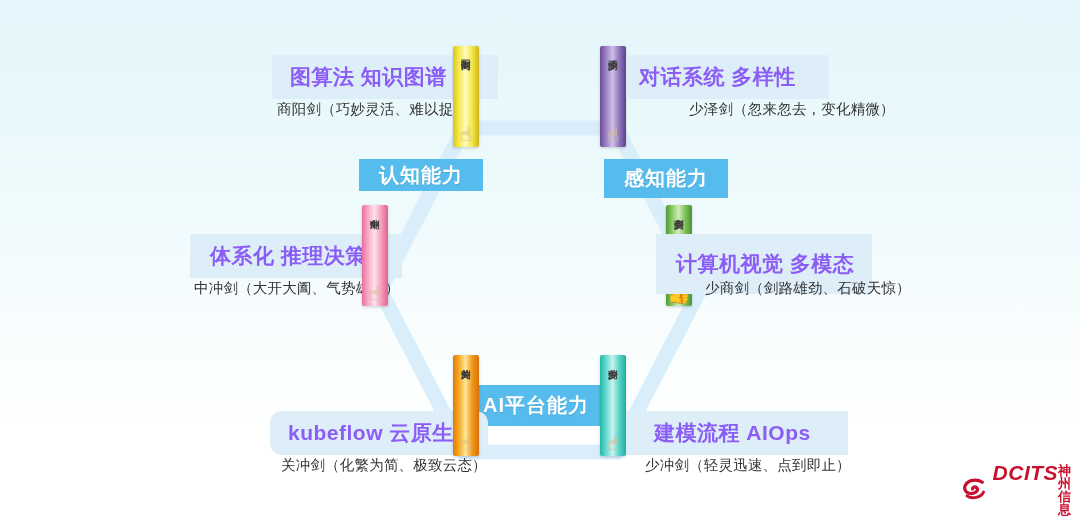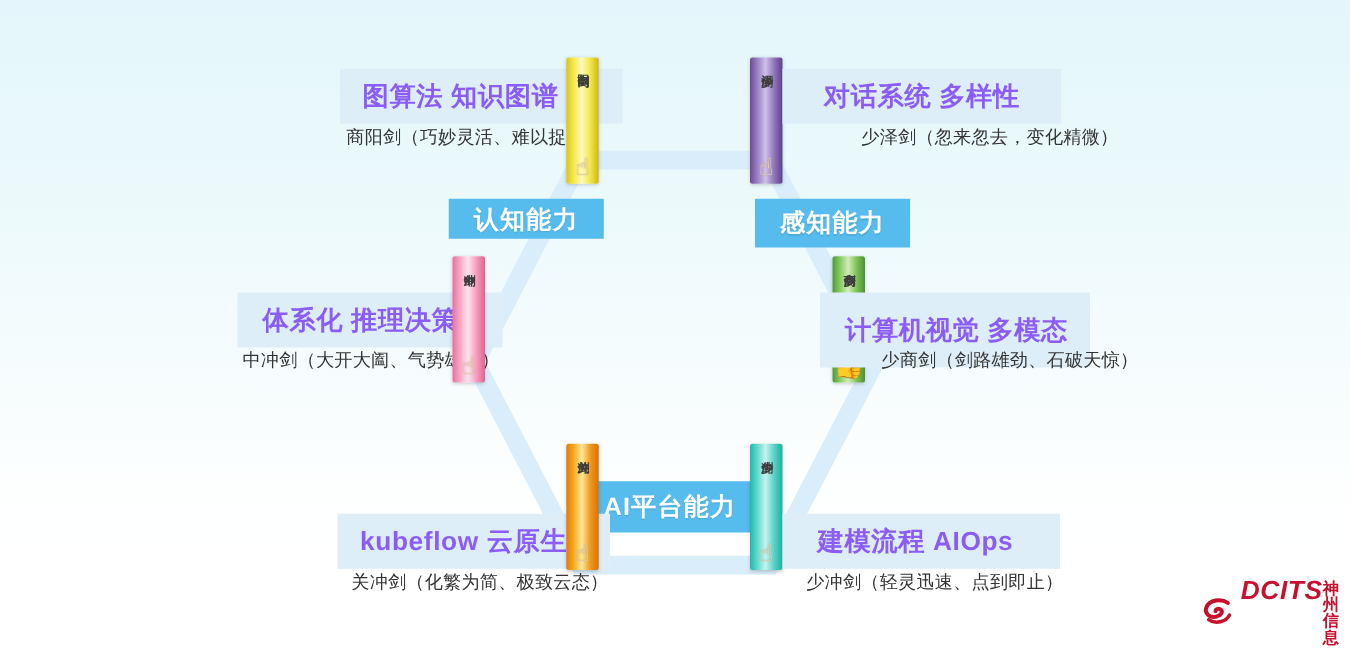--- a/index.html
+++ b/index.html
@@ -145,21 +145,21 @@
   </div>
   <div class="sword sw-yellow" style="left:453px; top:46px; width:26px; height:101px;">
     <span class="vtext-wrap">商阳剑</span>
     <span class="hand">☝</span>
   </div>
 
   <div class="sword sw-purple" style="left:600px; top:46px; width:26px; height:101px;">
     <span class="vtext-wrap">少泽剑</span>
     <span class="hand">☝</span>
   </div>
-  <div class="band" style="left:626px; top:55px; width:190px; height:44px; font-size:21px; padding-left:33px;">
+  <div class="band" style="left:626px; top:55px; width:190px; height:44px; font-size:21px; padding-left:13px;">
     <span>对话系统 多样性</span>
   </div>
   <div class="subtitle" style="left:645px; top:100px;margin-left:44px;">
     <span>少泽剑（忽来忽去，变化精微）</span>
   </div>
 
   <div class="pill" style="left:359px; top:159px; width:124px; height:32px; font-size:20px;justify-content:center;">
     <span>认知能力</span>
   </div>
 
@@ -186,21 +186,21 @@
     <span>计算机视觉 多模态</span>
   </div>
   <div class="subtitle" style="left:705px; top:279px;">
     <span>少商剑（剑路雄劲、石破天惊）</span>
   </div>
 
   <div class="pill" style="left:471px; top:385px; width:130px; height:41px; font-size:20px;">
     <span>AI平台能力</span>
   </div>
 
-  <div class="band" style="left:270px; top:411px; width:200px; height:44px; font-size:21px; padding-left:18px;">
+  <div class="band" style="left:270px; top:411px; width:200px; height:44px; font-size:21px; padding-left:18px;border-radius:12px;">
     <span>kubeflow 云原生</span>
   </div>
   <div class="subtitle" style="left:281px; top:456px;">
     <span>关冲剑（化繁为简、极致云态）</span>
   </div>
   <div class="sword sw-orange" style="left:453px; top:355px; width:26px; height:101px;">
     <span class="vtext-wrap">关冲剑</span>
     <span class="hand">☝</span>
   </div>
 

